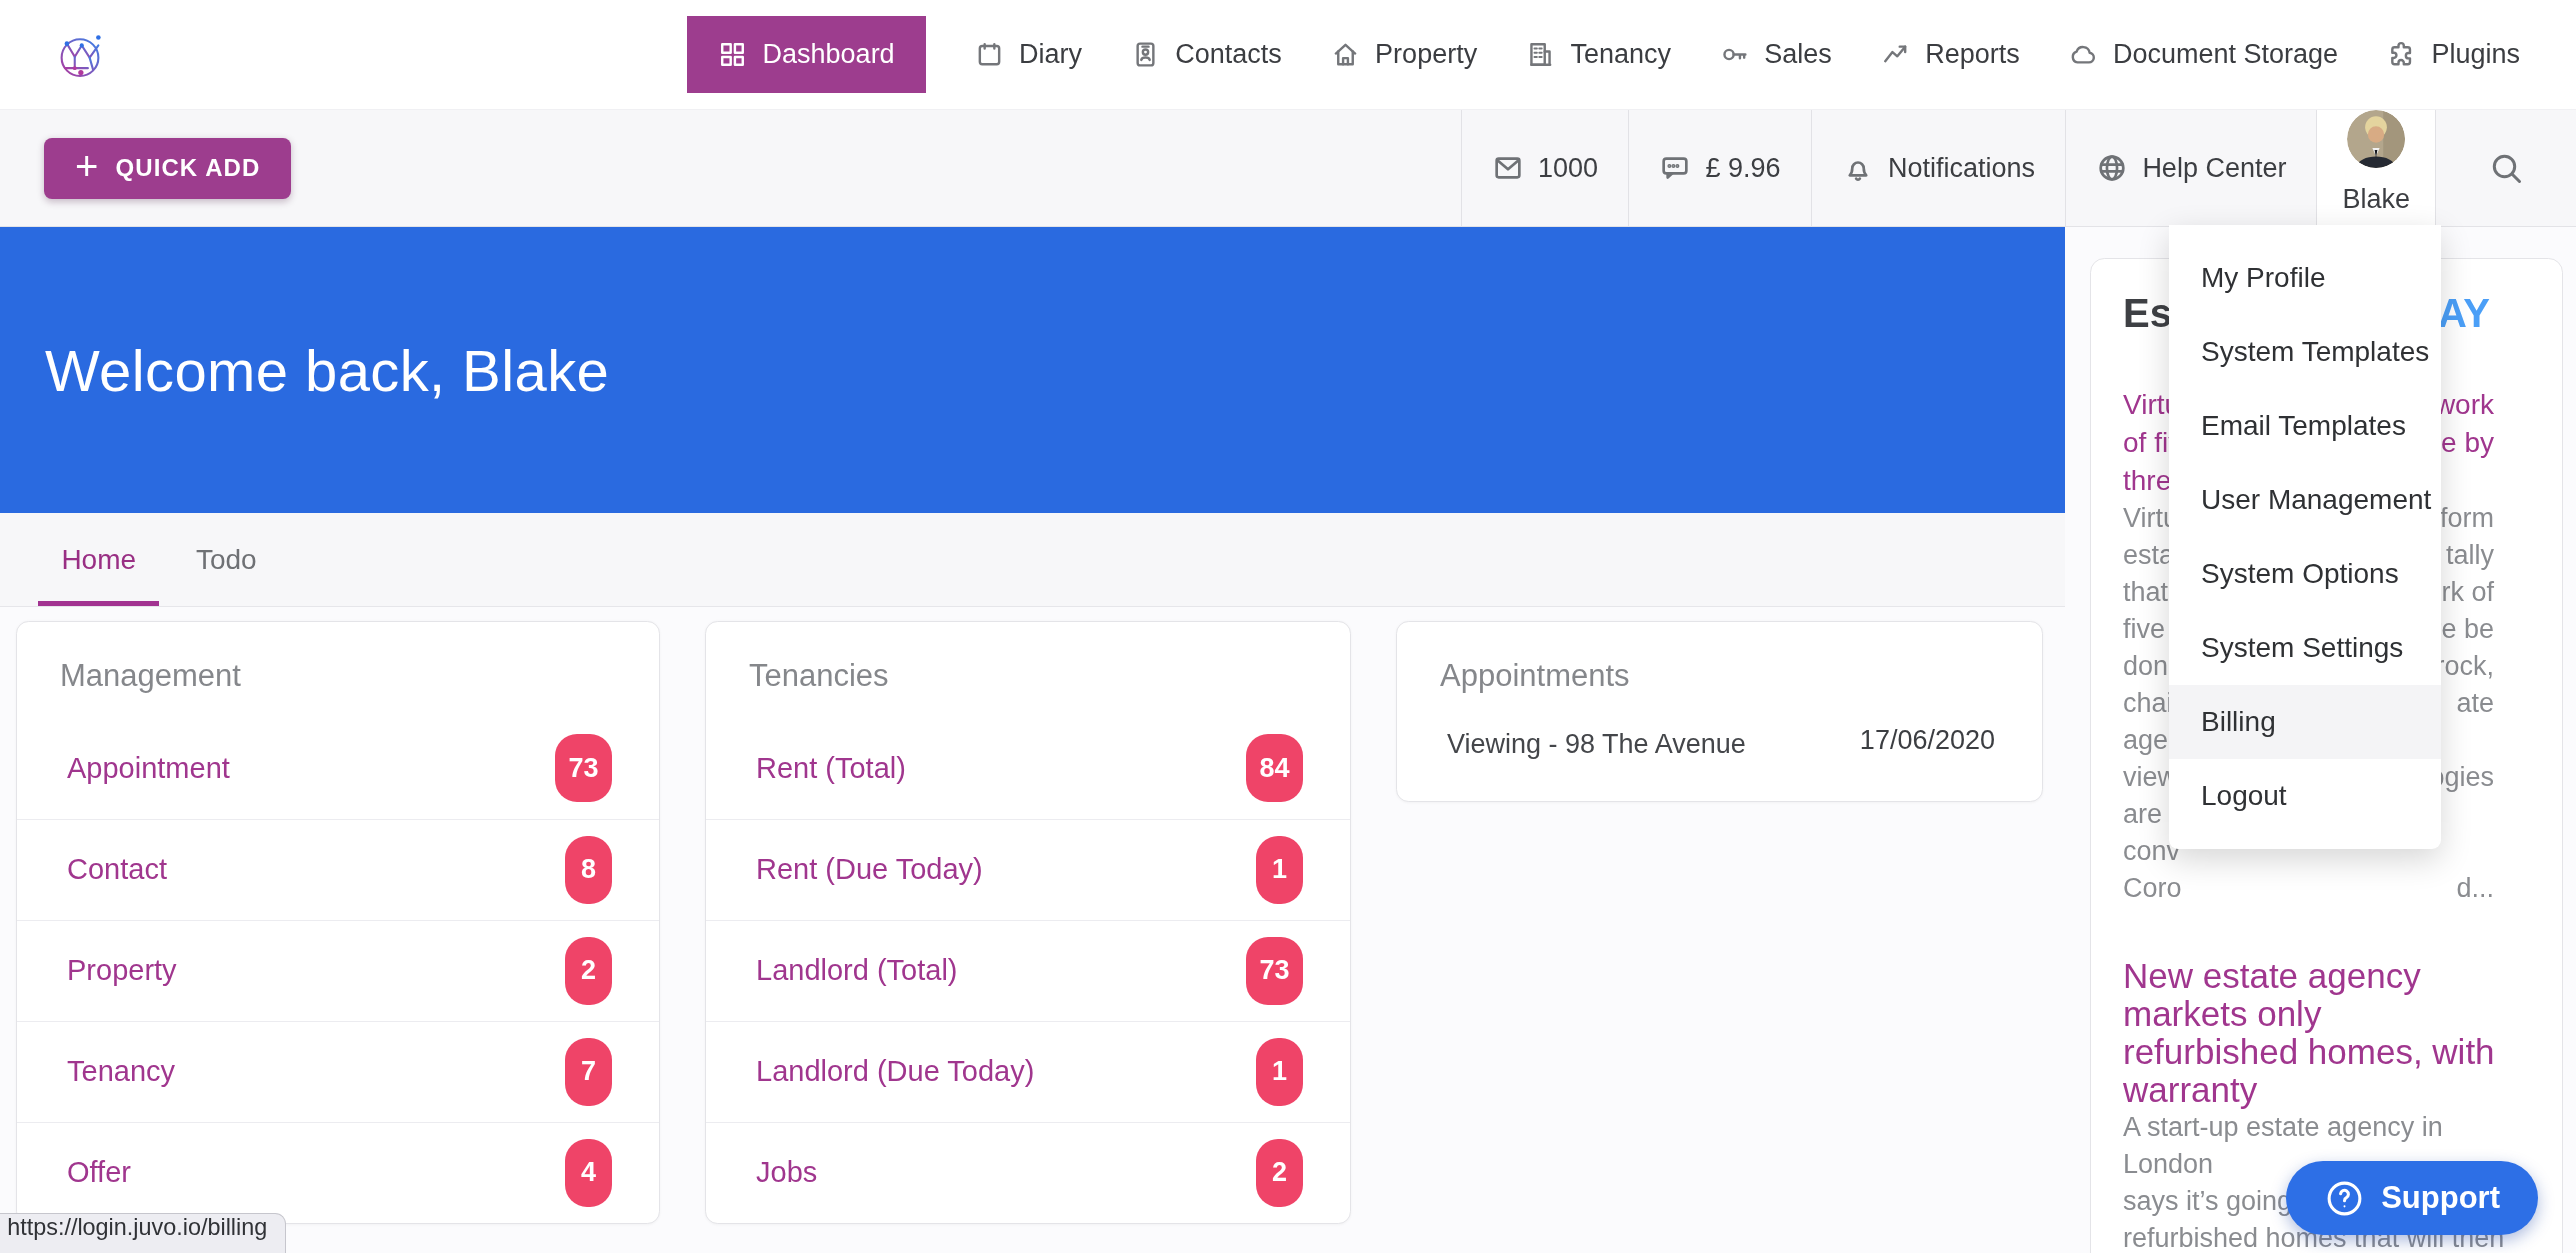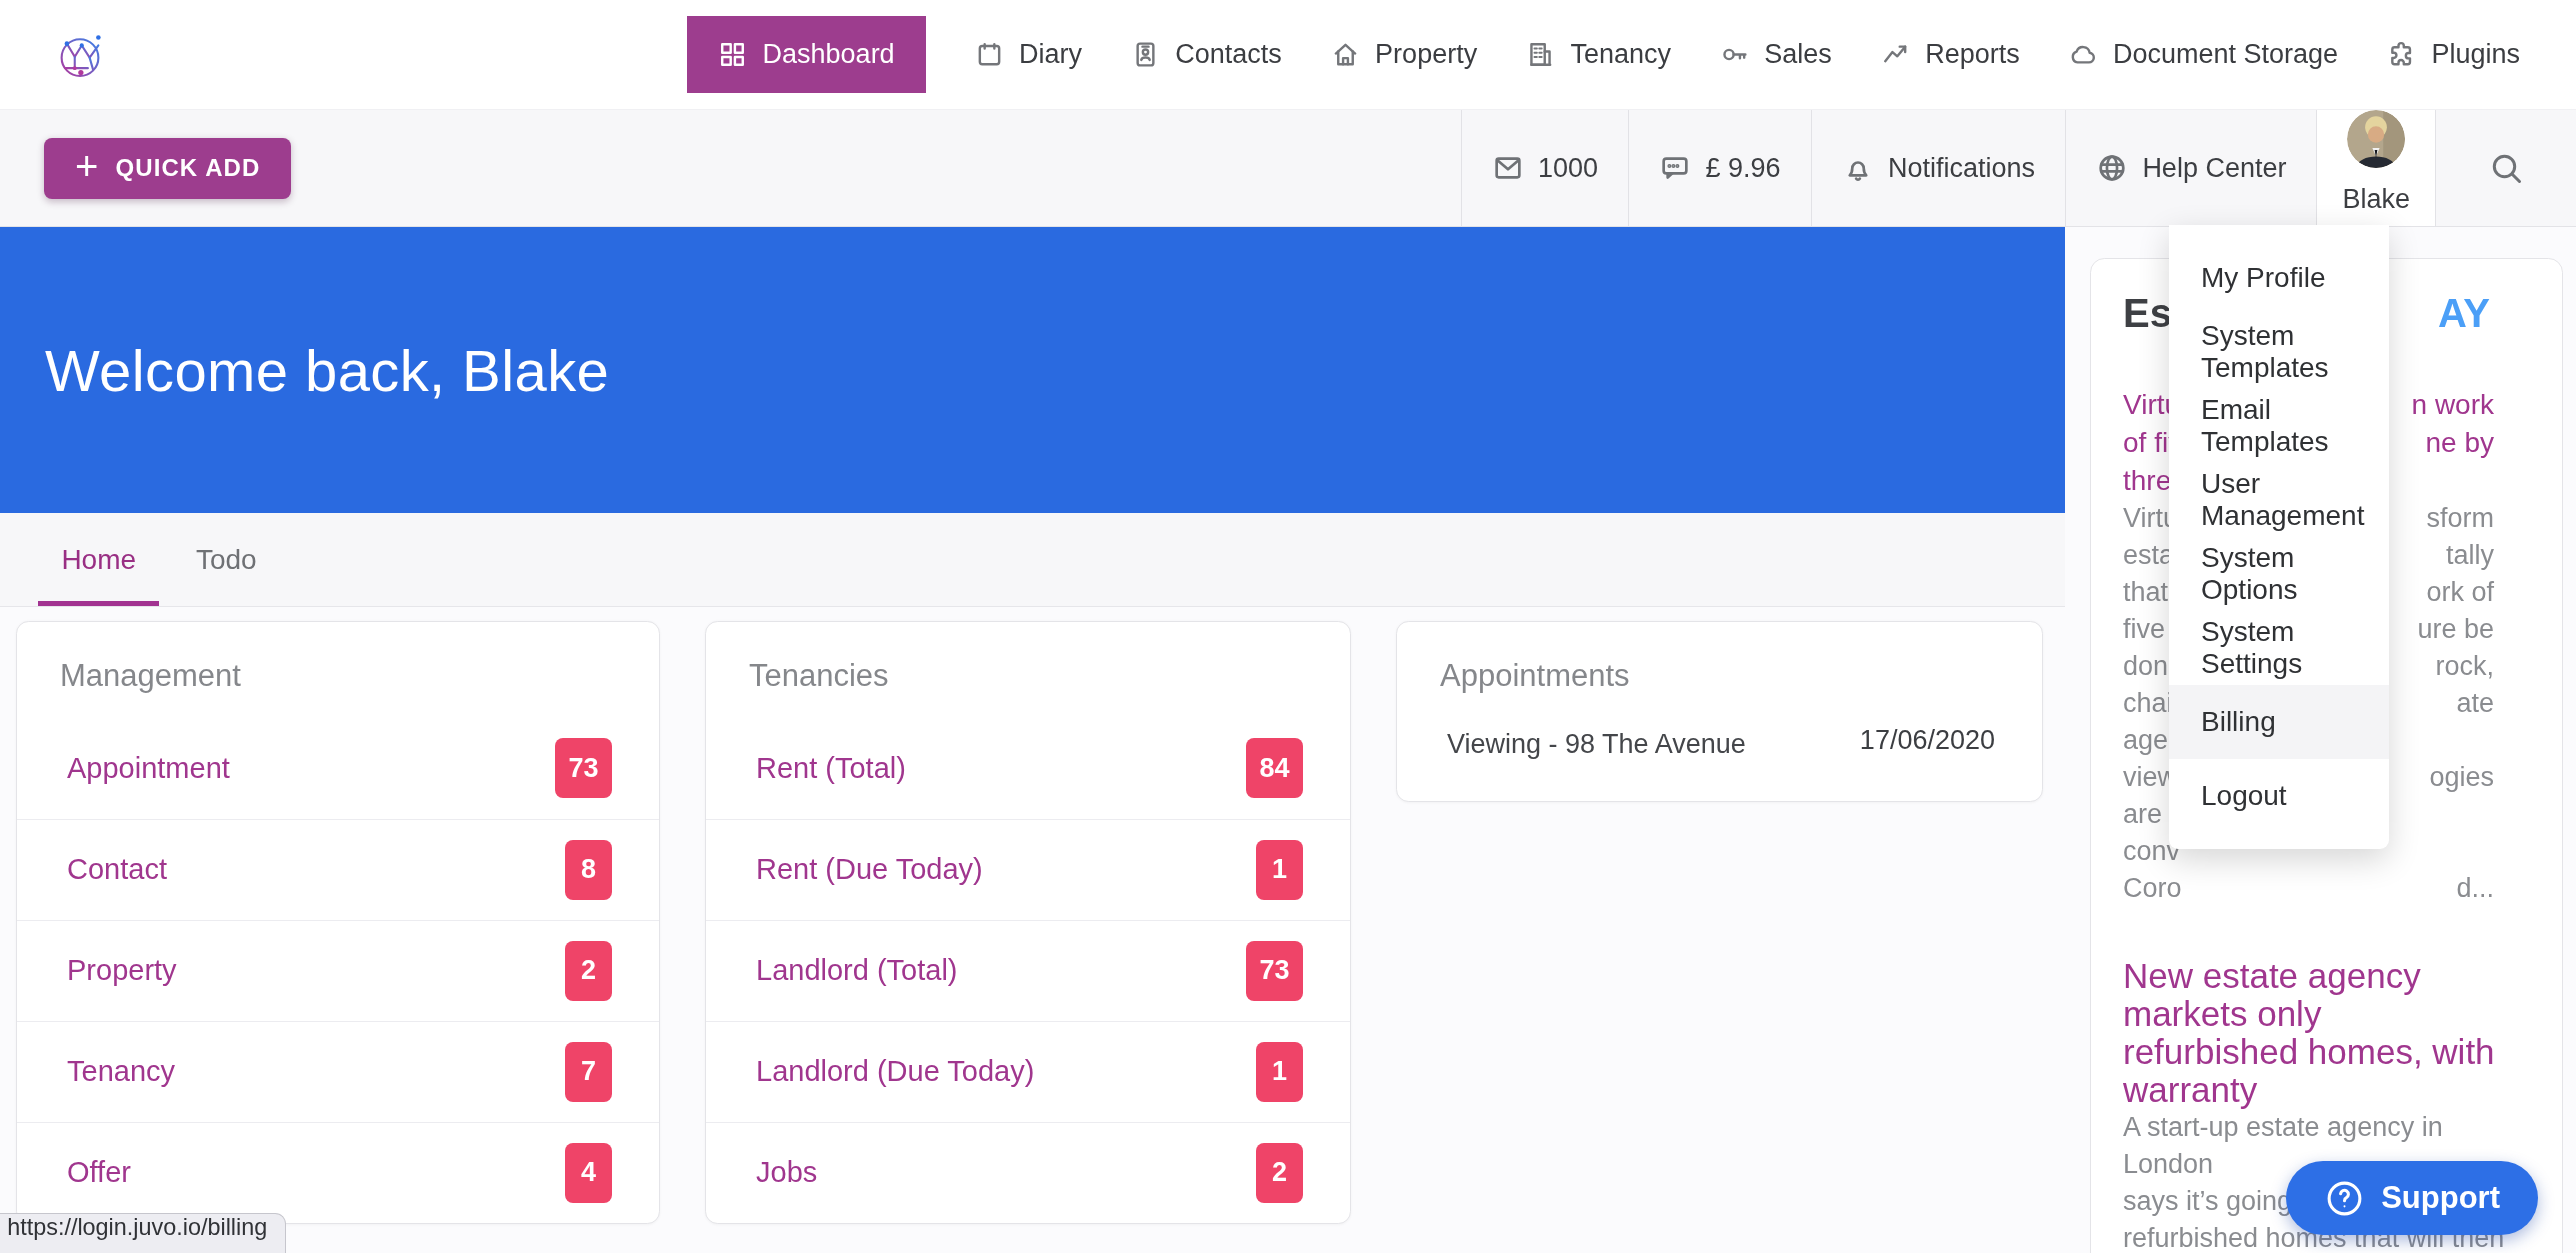--- a/index.html
+++ b/index.html
@@ -44,41 +44,41 @@
   .tab.active { color:#992f84; border-bottom-color:#a23391; }
 
   .cards { display:flex; align-items:flex-start; gap:45px; padding:14.4px 0 0 16px; }
   .card { background:#fff; border:0.9px solid #e4e4e8; border-radius:12.6px; box-shadow:0 0.9px 2.7px rgba(0,0,0,.04); }
   .card.w1 { width:644px; } .card.w2 { width:646px; } .card.w3 { width:647px; }
   .card-title { padding:36px 43px 23.4px; font-size:31px; color:#85878b; }
   .crow { height:101px; display:flex; align-items:center; justify-content:space-between;
     padding:0 47px 0 50px; cursor:pointer; }
   .crow + .crow { border-top:0.9px solid #ececf0; }
   .row-label { font-size:29px; color:#a0368e; }
-  .badge { min-width:47px; height:60px; padding:0 13.5px; background:#ef4468; color:#fff; border-radius:8px;
+  .badge { min-width:47px; height:68px; padding:0 13.5px; background:#ef4468; color:#fff; border-radius:22px;
     display:flex; align-items:center; justify-content:center; font-size:27px; font-weight:bold; }
   .appt-row { display:flex; justify-content:space-between; align-items:flex-start; padding:7.2px 47px 38px 50px; cursor:pointer; }
   .appt-label { width:360px; font-size:27px; line-height:38px; color:#44464a; }
   .appt-date { font-size:27px; color:#3c3e42; }
 
   
   .news-card { position:absolute; top:258px; left:2090px; width:473px; height:1061px;
     background:#fff; border:0.9px solid #e4e4e8; border-radius:14.4px; padding:32px 32px 0; z-index:5; }
   .news-title { position:relative; height:59px; margin-bottom:36px; }
   .news-title .t-left { font-size:40px; font-weight:600; color:#3e4044; }
   .news-title .t-right { position:absolute; left:315px; top:0; font-size:40px; font-weight:600; color:#4b9ff7; }
   .frag { display:flex; justify-content:space-between; padding-right:36px; }
   .h-line { font-size:28px; line-height:38px; color:#a0368e; cursor:pointer; }
   .b-line { font-size:27px; line-height:37px; color:#8a8c90; }
   .story2 { margin-top:50px; }
   .s2-h { font-size:35px; line-height:38px; color:#a0368e; cursor:pointer; }
   .s2-b { font-size:27px; line-height:37px; color:#8a8c90; }
 
   
-  .dropdown { position:absolute; top:225px; left:2169px; width:220px; background:#fff;
+  .dropdown { position:absolute; top:225px; left:2169px; width:272px; background:#fff;
     box-shadow:0 10.8px 32px rgba(0,0,0,.16); border-radius:0 0 9px 9px; padding:16px 0; z-index:30; }
   .dd-item { height:74px; display:flex; align-items:center; padding-left:32px; font-size:28px; color:#2f3134; cursor:pointer; }
   .dd-item.hl { background:#f4f4f6; }
 
   
   .support { position:absolute; right:38px; bottom:18px; height:74px; padding:0 38px;
     background:#2d6fe6; border-radius:37px; display:flex; align-items:center; gap:16px;
     color:#fff; font-size:31px; font-weight:bold; box-shadow:0 5.4px 16px rgba(20,60,160,.35); z-index:40; cursor:pointer; }
   .url-tip { position:absolute; left:0; bottom:0; height:40px; padding:0 18px 0 7.2px;
     background:#ededf2; border:0.9px solid #c6c6cd; border-left:none; border-bottom:none;

